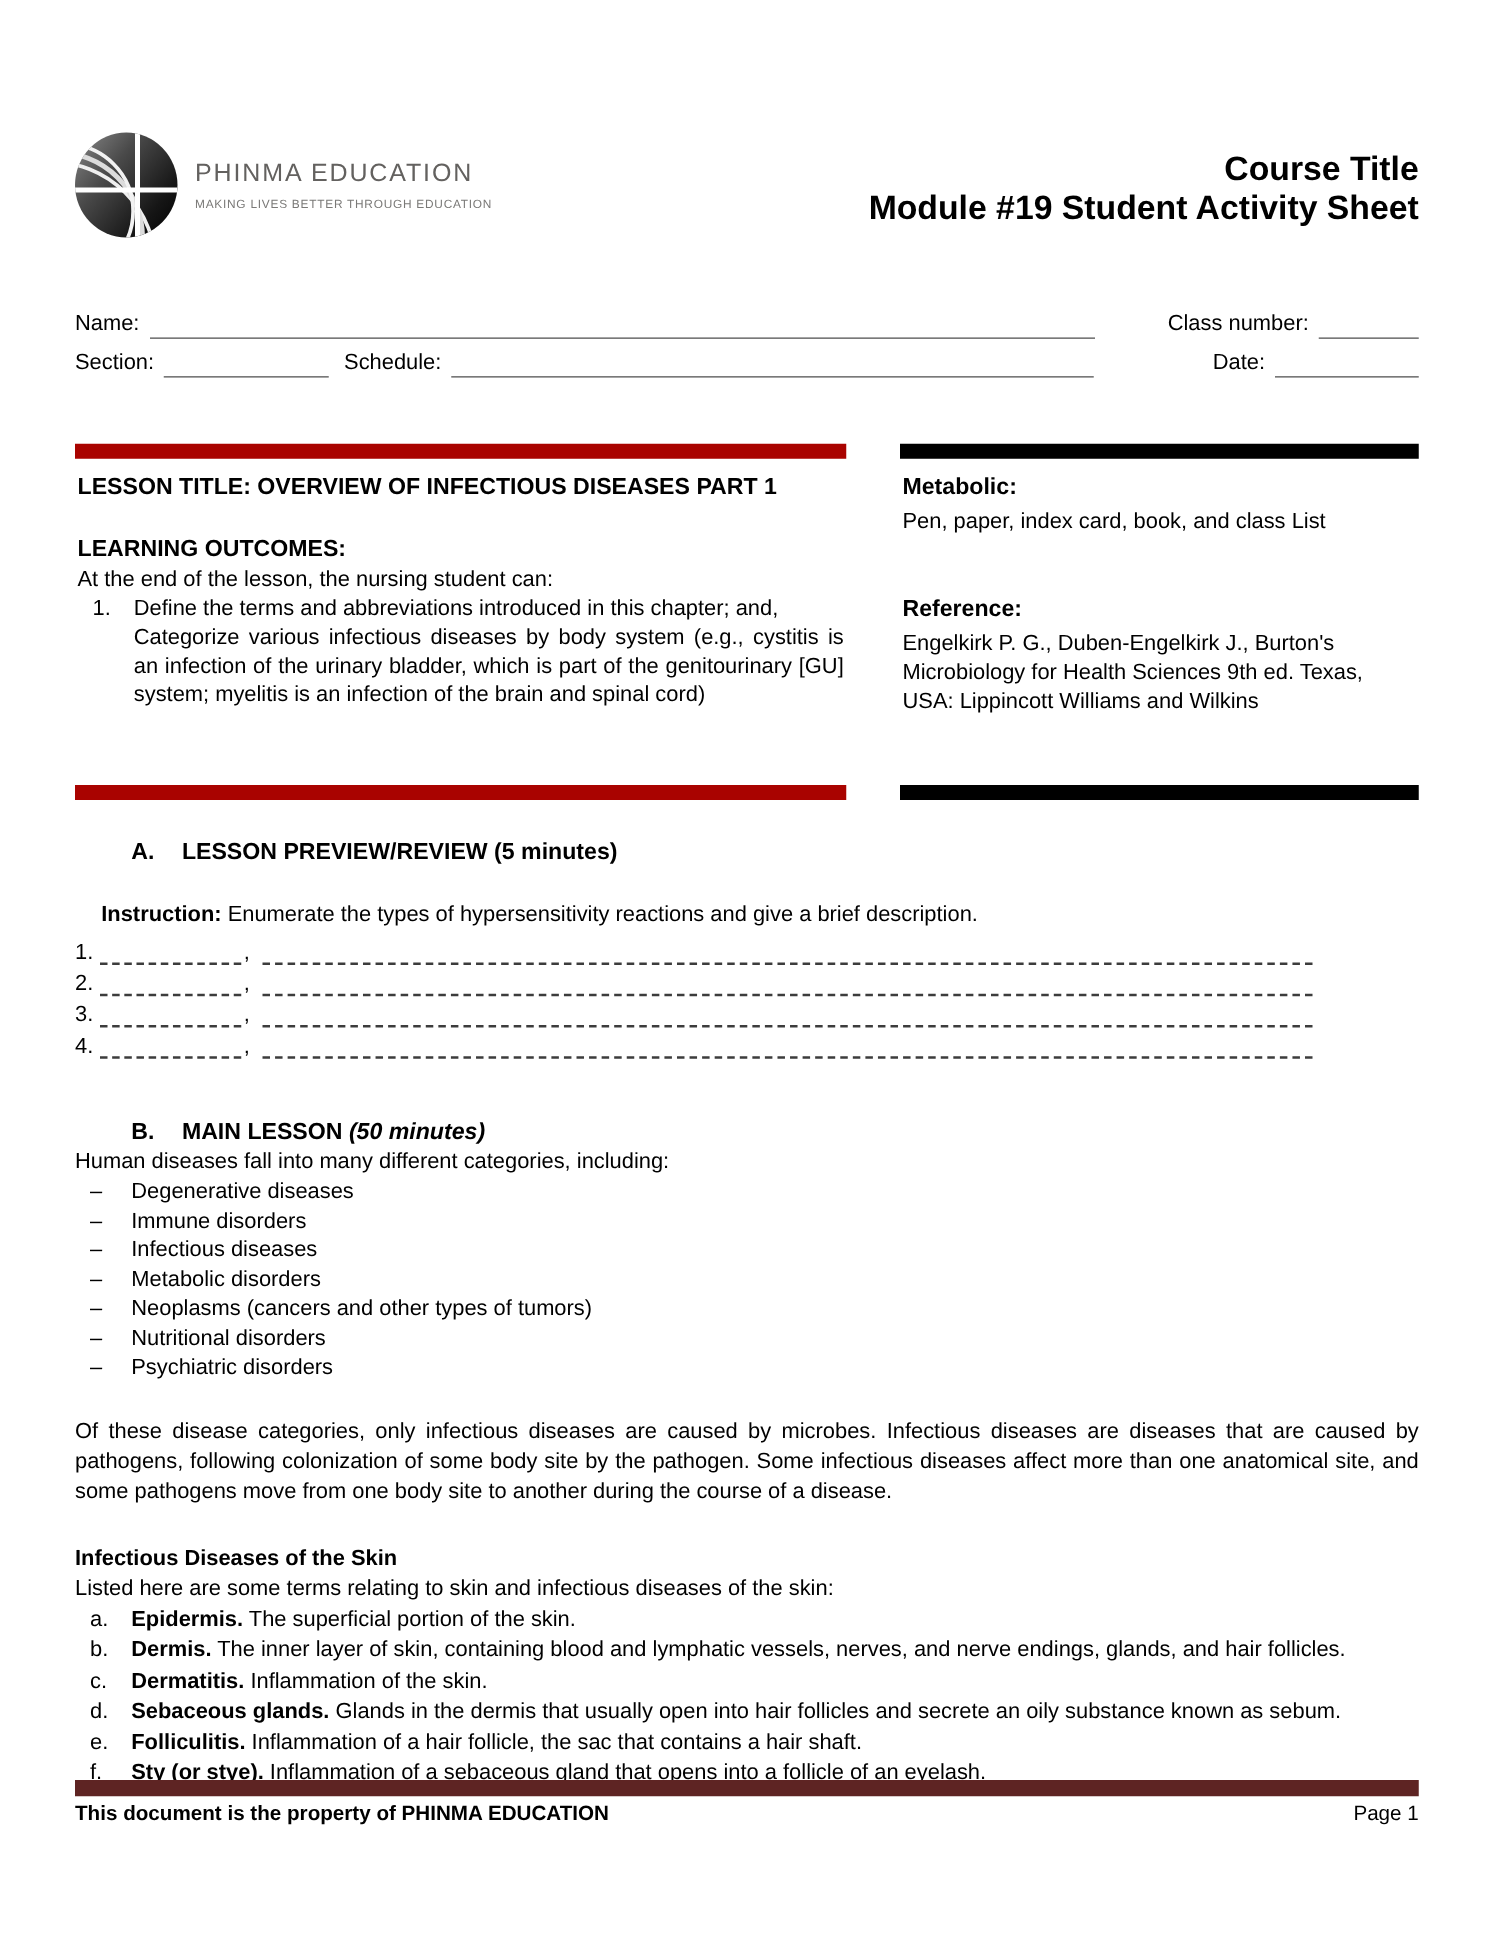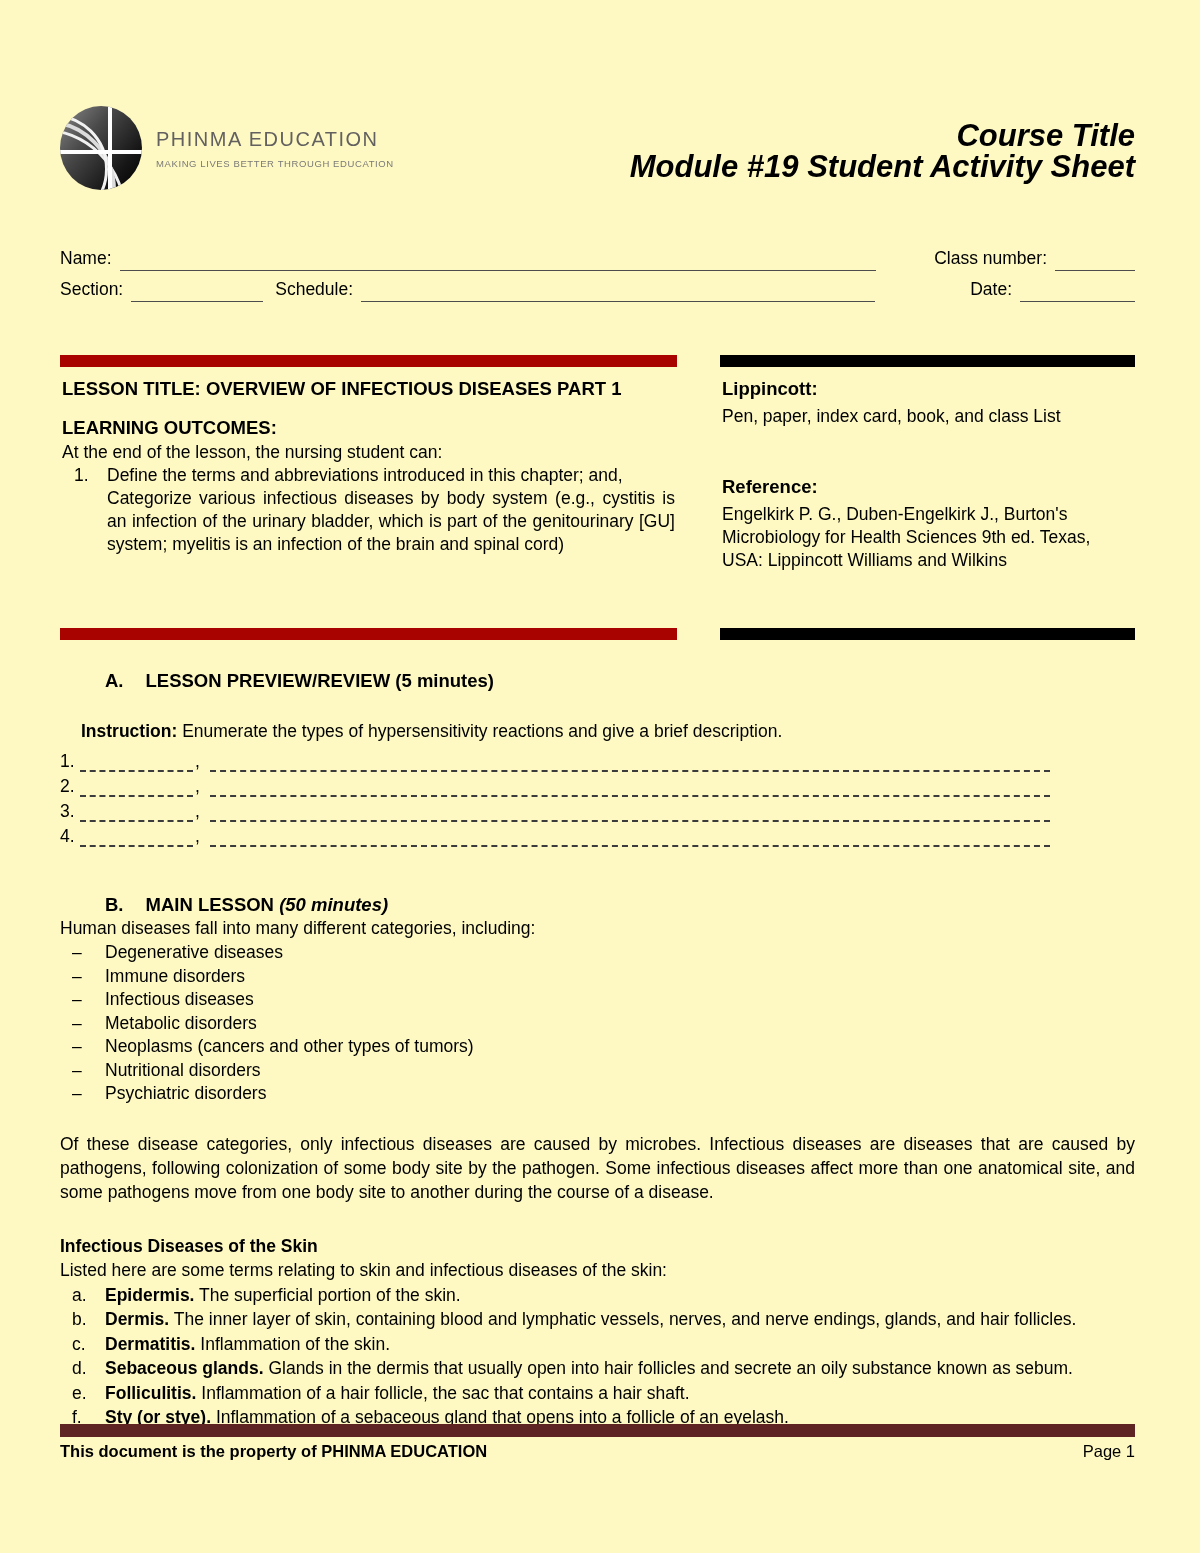--- a/index.html
+++ b/index.html
@@ -1,21 +1,21 @@
 <!DOCTYPE html>
 <html><head>
 <meta charset="utf-8">
 <style>
   * { margin:0; padding:0; box-sizing:border-box; }
   html,body { background:#e8e8e8; }
   .page {
     position:relative;
     width:1200px; height:1553px;
     margin:0 auto;
-    background:#fef9c3;
+    background:#ffffff;
     font-family:"Liberation Sans", sans-serif;
     color:#000;
     padding:0 65px 0 60px;
     overflow:hidden;
   }
 
   
   .header { display:flex; justify-content:space-between; align-items:flex-start; margin-top:106px; }
   .brand { display:flex; align-items:center; gap:14px; }
   .logo-mark {
@@ -23,41 +23,41 @@
     background:linear-gradient(130deg,#8a8a8a 0%,#4a4a4a 35%,#161616 75%,#000 100%);
     overflow:hidden; flex:0 0 auto;
   }
   .logo-mark .vbar { position:absolute; left:58%; top:0; width:4px; height:100%; background:#fff; }
   .logo-mark .hbar { position:absolute; top:52%; left:0; height:4px; width:100%; background:#fff; }
   .logo-mark .arc1 { position:absolute; width:110px; height:110px; border:3px solid #f2f2f2; border-radius:50%; left:-62px; top:8px; }
   .logo-mark .arc2 { position:absolute; width:140px; height:140px; border:4px solid #dcdcdc; border-radius:50%; left:-84px; top:14px; }
   .logo-mark .arc3 { position:absolute; width:170px; height:170px; border:3px solid #efefef; border-radius:50%; left:-104px; top:22px; }
   .brand-text .brand-name { font-size:20px; letter-spacing:1.5px; color:#63615f; font-weight:500; }
   .brand-text .brand-tagline { font-size:9.5px; letter-spacing:.6px; color:#7a7977; margin-top:7px; }
-  .doc-titles { text-align:right; font-weight:bold; font-size:31px; line-height:31px; padding-top:14px;font-style:italic; }
+  .doc-titles { text-align:right; font-weight:bold; font-size:27px; line-height:31px; padding-top:14px; }
 
   
   .fields { margin-top:50px; font-size:17.5px; }
   .frow { display:flex; align-items:flex-end; height:31px; }
   .frow .lbl { white-space:nowrap; padding-bottom:2px; }
   .uline { border-bottom:1.6px solid #4d4d4d; height:20px; }
   .sp8 { width:8px; } .sp12 { width:12px; }
 
   
   .twocol { display:flex; gap:43px; margin-top:53px; min-height:285px; align-items:stretch; }
   .col { display:flex; flex-direction:column; }
   .col-left { width:617px; }
   .col-right { flex:1; }
   .bar { height:12px; flex:0 0 auto; }
   .bar-red { background:#a90300; }
   .bar-black { background:#000; }
   .col-body { flex:1 1 auto; padding:9px 2px 10px 2px; font-size:17.5px; line-height:23px; }
   .col-h { font-weight:bold; font-size:18.5px; line-height:26px; }
   .lesson-title-p { max-width:600px; }
-  .mt20 { margin-top:13px; } .mt12 { margin-top:0; } .mt10 { margin-top:3px; } .mt46 { margin-top:46px; }
+  .mt20 { margin-top:24px; } .mt12 { margin-top:0; } .mt10 { margin-top:3px; } .mt46 { margin-top:46px; }
   .hang { position:relative; padding-left:45px; text-align:justify; }
   .hang .num { position:absolute; left:12px; top:0; }
 
   
   .secA { margin-top:30px; }
   .sec-h { font-size:18.5px; font-weight:bold; padding-left:45px; }
   .sec-h .sec-letter { margin-right:22px; }
   .instr { margin-top:27px; font-size:17.5px; line-height:24px;margin-left:21px; }
   .blanks { margin-top:4px; font-size:17.5px; }
   .blank-row { display:flex; align-items:flex-end; height:25px; }
@@ -152,21 +152,21 @@
         <div class="hang">
           <span>Categorize various infectious diseases by body system (e.g., cystitis is an infection of the urinary bladder, which is part of the genitourinary [GU] system; myelitis is an infection of the brain and spinal cord)</span>
         </div>
       </div>
       <div class="bar bar-red"></div>
     </div>
 
     <div class="col col-right">
       <div class="bar bar-black"></div>
       <div class="col-body">
-        <p class="col-h">Lippincott:</p>
+        <p class="col-h">Metabolic:</p>
         <p class="mt10">Pen, paper, index card, book, and class List</p>
         <p class="col-h mt46">Reference:</p>
         <p class="mt10">Engelkirk P. G., Duben-Engelkirk J., Burton's Microbiology for Health Sciences 9th ed. Texas, USA: Lippincott Williams and Wilkins</p>
       </div>
       <div class="bar bar-black"></div>
     </div>
   </div>
 
   <div class="secA">
     <div class="sec-h">

